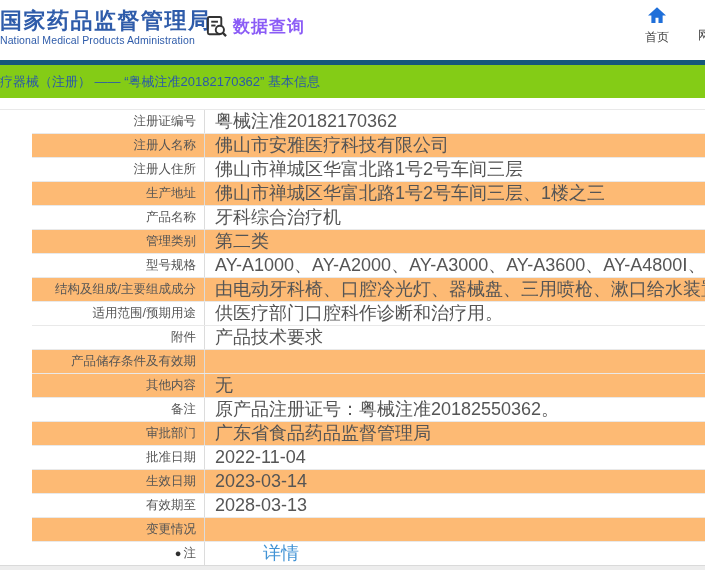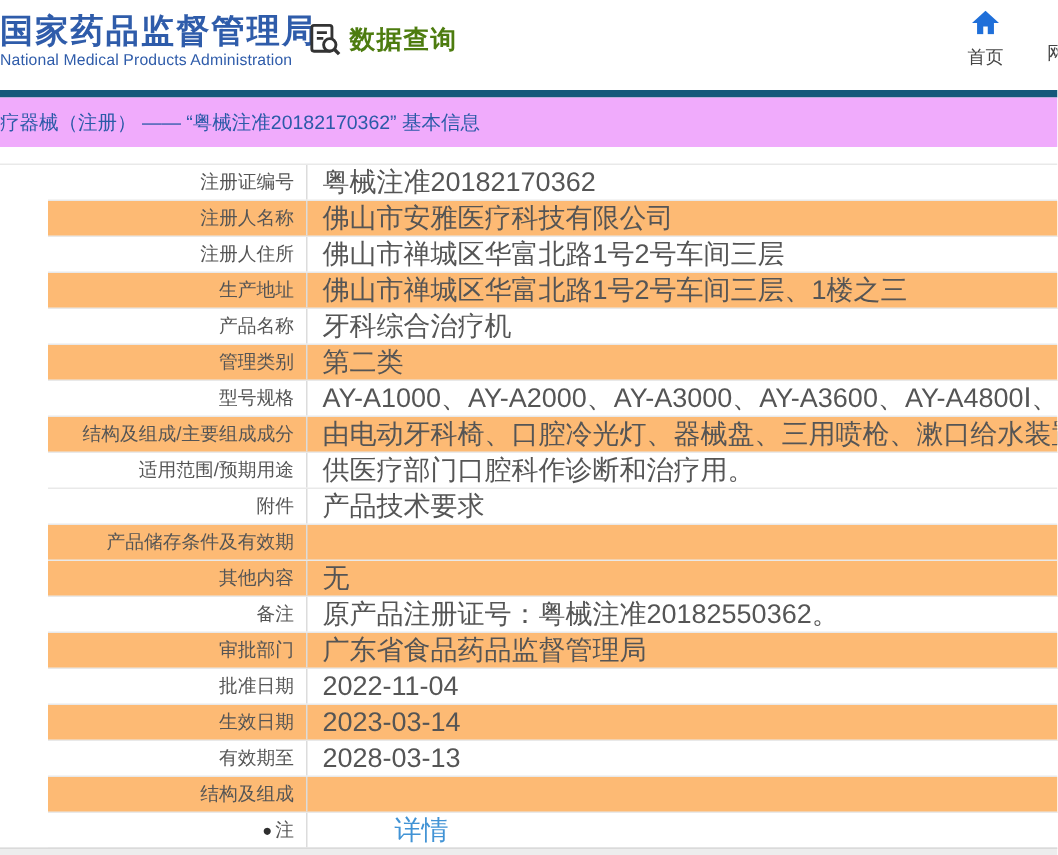--- a/index.html
+++ b/index.html
@@ -7,27 +7,27 @@
   body {
     font-family:"Liberation Sans","DejaVu Sans",sans-serif;
     background:#ffffff; position:relative;
   }
   
   .header { position:absolute; top:0; left:0; width:705px; height:48px; background:#fff; }
   .logo { position:absolute; left:0; top:8px; }
   .logo-title { font-size:22px; font-weight:bold; color:#2f5caa; letter-spacing:1.5px; line-height:1.2; }
   .logo-sub { font-size:10.5px; color:#2f5caa; margin-top:0; letter-spacing:0.1px; }
   .data-query { position:absolute; left:205px; top:15px; display:flex; align-items:center; gap:5px; }
-  .dq-text { font-size:17px; font-weight:bold; color:#4d7c0f; letter-spacing:1px; }
+  .dq-text { font-size:17px; font-weight:bold; color:#8b5cf6; letter-spacing:1px; }
   .nav-home { position:absolute; left:644px; top:7px; width:26px; text-align:center; cursor:pointer; }
   .nav-home .nav-label { font-size:12px; color:#444; margin-top:2px; white-space:nowrap; }
   .nav-extra { position:absolute; left:698px; top:27px; font-size:12px; color:#444; white-space:nowrap; }
   
   .divider-bar { position:absolute; top:60px; left:0; width:705px; height:5px; background:#15587b; }
-  .breadcrumb { position:absolute; top:65px; left:0; width:705px; height:33px; background:#f0abfc; display:flex; align-items:center; }
+  .breadcrumb { position:absolute; top:65px; left:0; width:705px; height:33px; background:#84cc16; display:flex; align-items:center; }
   .breadcrumb-text { font-size:13px; color:#2b5aa8; white-space:nowrap; }
   
   .info-table { position:absolute; top:109px; left:0; width:705px; border-top:1px solid #e9e9e9;padding-left:32px; }
   .t-row { display:flex; height:24px; border-bottom:1px solid #e9e9e9; background:#ffffff; }
   .t-row.alt { background:#fdba74; }
   .t-label { width:173px; border-right:1px solid #dcdcdc; text-align:right; padding-right:8px;
              font-size:12.5px; color:#555; line-height:23px; white-space:nowrap; }
   .t-label .label-dot { font-size:11px; color:#2f2f2f; margin-right:2px; }
   .t-value { flex:1; padding-left:10px; font-size:18px; color:#555; line-height:23px;
              white-space:nowrap; overflow:hidden; }
@@ -154,21 +154,21 @@
     <div class="t-label"><span class="t-label-text">生效日期</span></div>
     <div class="t-value">2023-03-14</div>
   </div>
 
   <div class="t-row">
     <div class="t-label"><span class="t-label-text">有效期至</span></div>
     <div class="t-value">2028-03-13</div>
   </div>
 
   <div class="t-row alt">
-    <div class="t-label"><span class="t-label-text">结构及组成</span></div>
+    <div class="t-label"><span class="t-label-text">变更情况</span></div>
     <div class="t-value"></div>
   </div>
 
   <div class="t-row">
     <div class="t-label"><span class="label-dot">●</span><span class="t-label-text">注</span></div>
     <div class="t-value"><a href="#">详情</a></div>
   </div>
 </div>
 
 <div class="bottom-strip"></div>

